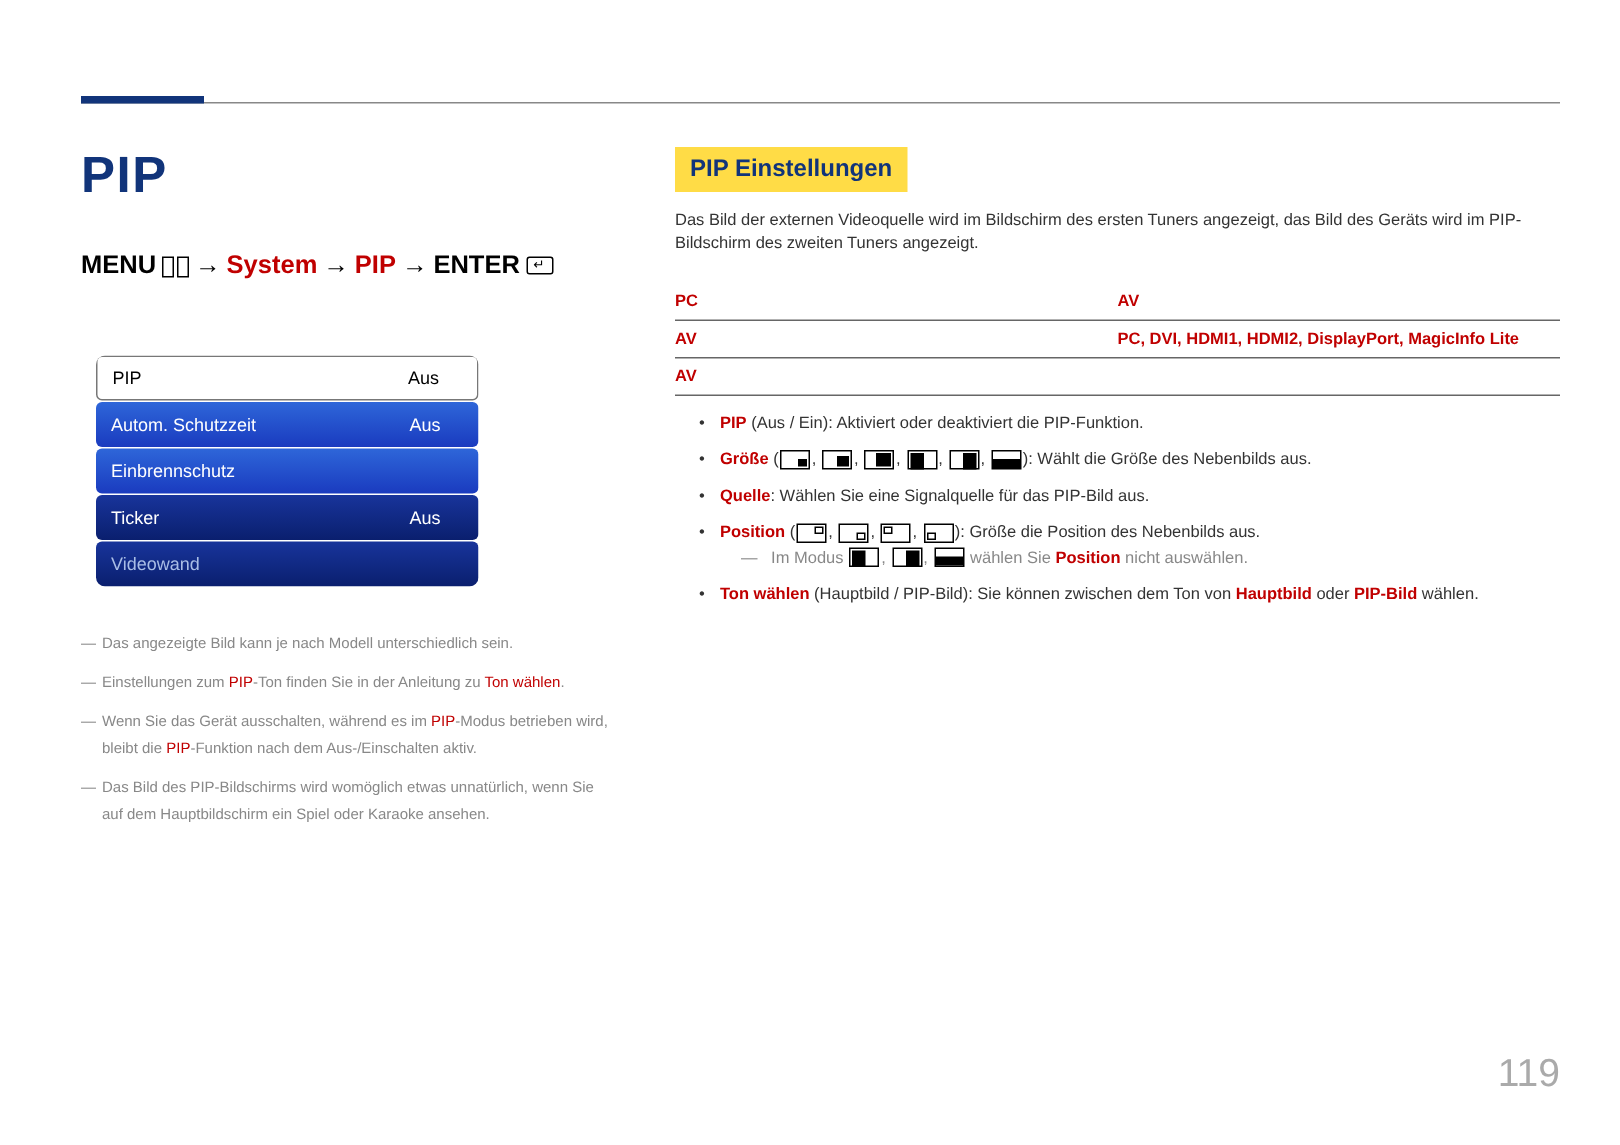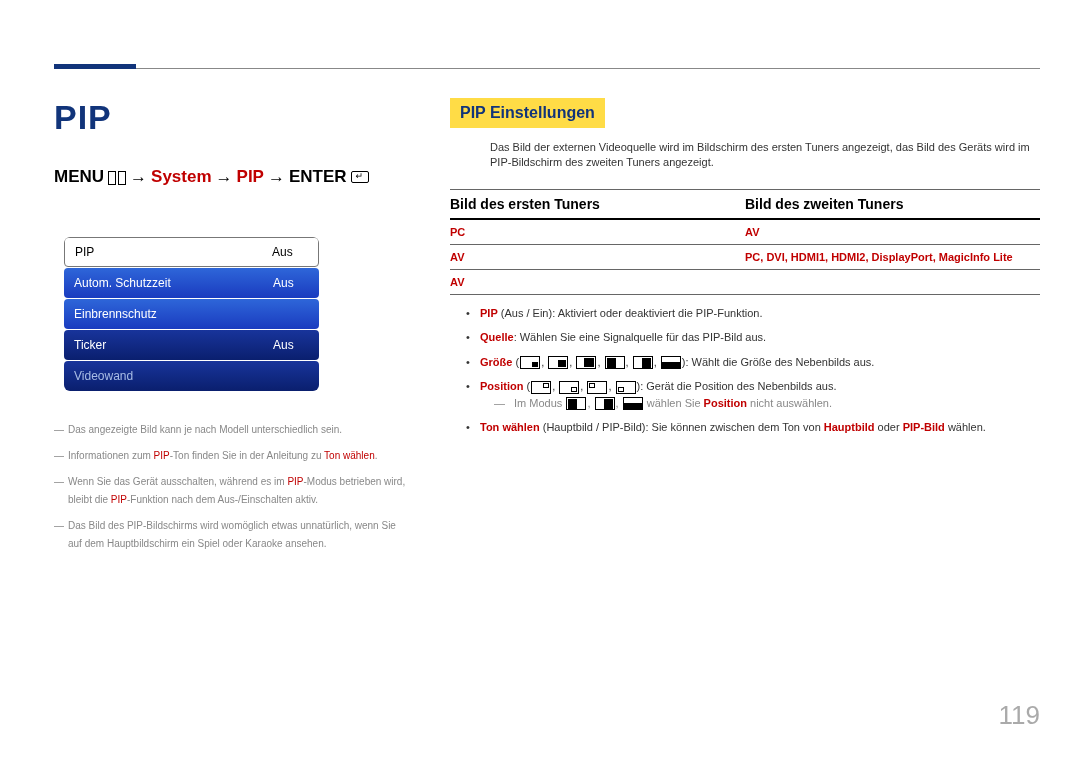--- a/index.html
+++ b/index.html
@@ -157,21 +157,20 @@
     font-weight: bold;
     padding: 6px 10px;
     font-size: 16px;
     margin-bottom: 12px;
   }
   .intro {
     font-size: 11px;
     color: #333;
     margin-bottom: 18px;
     line-height: 1.4;
-    margin-left: 40px;
   }
   .tuner-row {
     display: flex;
     border-bottom: 1px solid #666;
     padding: 6px 0;
   }
   .tuner-row.header {
     border-bottom: 2px solid #000;
     border-top: 1px solid #666;
   }
@@ -296,78 +295,74 @@
   </div>
 
   <div class="notes">
     <div class="item">
       <span class="dash">―</span>
       <span>Das angezeigte Bild kann je nach Modell unterschiedlich sein.</span>
     </div>
     <div class="item">
       <span class="dash">―</span>
       <span>
-        <span>Informationen zum </span><span class="red">PIP</span><span>-Ton finden Sie in der Anleitung zu </span><span class="red">Ton wählen</span><span>.</span>
+        <span>Einstellungen zum </span><span class="red">PIP</span><span>-Ton finden Sie in der Anleitung zu </span><span class="red">Ton wählen</span><span>.</span>
       </span>
     </div>
     <div class="item">
       <span class="dash">―</span>
       <span>
         <span>Wenn Sie das Gerät ausschalten, während es im </span><span class="red">PIP</span><span>-Modus betrieben wird, bleibt die </span><span class="red">PIP</span><span>-Funktion nach dem Aus-/Einschalten aktiv.</span>
       </span>
     </div>
     <div class="item">
       <span class="dash">―</span>
       <span>Das Bild des PIP-Bildschirms wird womöglich etwas unnatürlich, wenn Sie auf dem Hauptbildschirm ein Spiel oder Karaoke ansehen.</span>
     </div>
   </div>
 </div>
 
 <div class="right-col">
   <div class="section-title">PIP Einstellungen</div>
   <div class="intro">Das Bild der externen Videoquelle wird im Bildschirm des ersten Tuners angezeigt, das Bild des Geräts wird im PIP-Bildschirm des zweiten Tuners angezeigt.</div>
 
-  <div class="tuner-row header">
-    <div class="c1 tuner-header">Bild des ersten Tuners</div>
-    <div class="c2 tuner-header">Bild des zweiten Tuners</div>
-  </div>
   <div class="tuner-row">
     <div class="c1 tuner-cell">PC</div>
     <div class="c2 tuner-cell">AV</div>
   </div>
   <div class="tuner-row">
     <div class="c1 tuner-cell">AV</div>
     <div class="c2 tuner-cell">PC, DVI, HDMI1, HDMI2, DisplayPort, MagicInfo Lite</div>
   </div>
   <div class="tuner-row">
     <div class="c2 tuner-cell">AV</div>
   </div>
 
   <ul class="bullets">
     <li>
       <span class="red">PIP</span><span> (Aus / Ein)</span><span>: Aktiviert oder deaktiviert die PIP-Funktion.</span>
-    </li>
-    <li>
-      <span class="red">Quelle</span><span>: Wählen Sie eine Signalquelle für das PIP-Bild aus.</span>
     </li>
     <li>
       <span class="red">Größe</span>
       (<span class="pip-icon pip-size-s"><span class="inner"></span></span>,
        <span class="pip-icon pip-size-m"><span class="inner"></span></span>,
        <span class="pip-icon pip-size-l"><span class="inner"></span></span>,
        <span class="pip-icon pip-size-half-l"><span class="inner"></span></span>,
        <span class="pip-icon pip-size-half-r"><span class="inner"></span></span>,
        <span class="pip-icon pip-size-half-b"><span class="inner"></span></span>)<span>: Wählt die Größe des Nebenbilds aus.</span>
     </li>
     <li>
+      <span class="red">Quelle</span><span>: Wählen Sie eine Signalquelle für das PIP-Bild aus.</span>
+    </li>
+    <li>
       <span class="red">Position</span>
       (<span class="pip-icon outline pip-pos-tr"><span class="inner"></span></span>,
        <span class="pip-icon outline pip-pos-br"><span class="inner"></span></span>,
        <span class="pip-icon outline pip-pos-tl"><span class="inner"></span></span>,
-       <span class="pip-icon outline pip-pos-bl"><span class="inner"></span></span>)<span>: Gerät die Position des Nebenbilds aus.</span>
+       <span class="pip-icon outline pip-pos-bl"><span class="inner"></span></span>)<span>: Größe die Position des Nebenbilds aus.</span>
       <div class="sub-line">
         <span class="dash">―</span>
         <span>Im Modus </span>
         <span class="pip-icon pip-size-half-l"><span class="inner"></span></span>,
         <span class="pip-icon pip-size-half-r"><span class="inner"></span></span>,
         <span class="pip-icon pip-size-half-b"><span class="inner"></span></span>
         <span> wählen Sie </span><span class="red" style="color:#c00000">Position</span><span> nicht auswählen.</span>
       </div>
     </li>
     <li>

